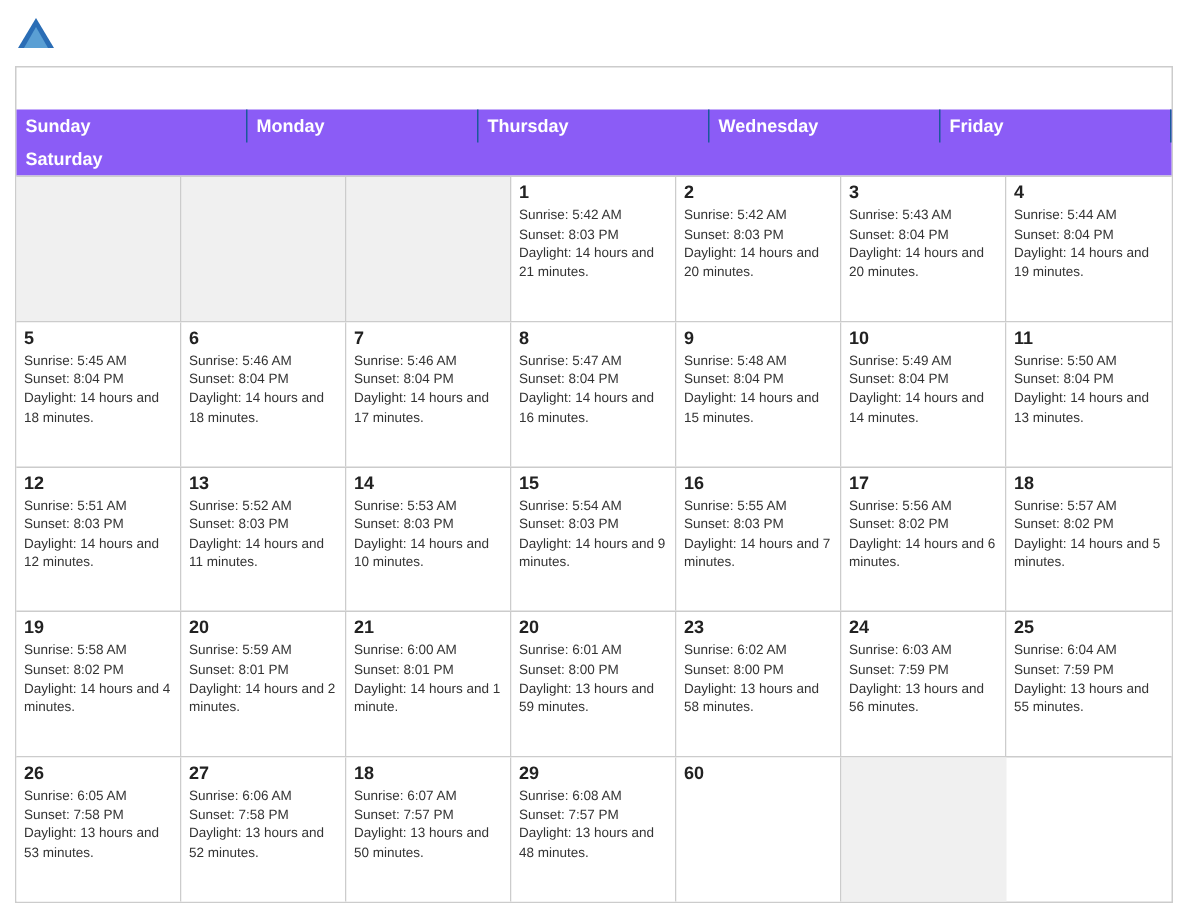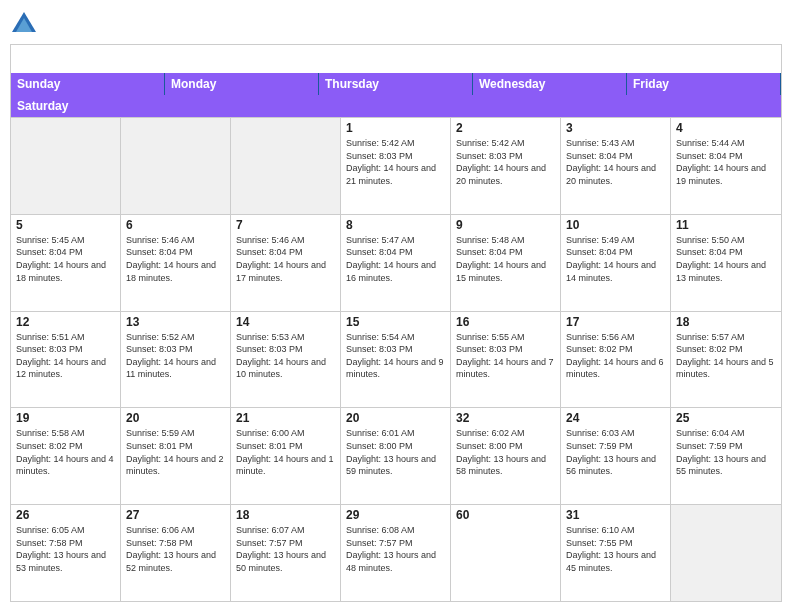--- a/index.html
+++ b/index.html
@@ -237,21 +237,21 @@
           </div>
           <div class="cal-cell">
             <div class="day-number">21</div>
             <div class="cell-text">Sunrise: 6:00 AM<br>Sunset: 8:01 PM<br>Daylight: 14 hours and 1 minute.</div>
           </div>
           <div class="cal-cell">
             <div class="day-number">20</div>
             <div class="cell-text">Sunrise: 6:01 AM<br>Sunset: 8:00 PM<br>Daylight: 13 hours and 59 minutes.</div>
           </div>
           <div class="cal-cell">
-            <div class="day-number">32</div>
+            <div class="day-number">23</div>
             <div class="cell-text">Sunrise: 6:02 AM<br>Sunset: 8:00 PM<br>Daylight: 13 hours and 58 minutes.</div>
           </div>
           <div class="cal-cell">
             <div class="day-number">24</div>
             <div class="cell-text">Sunrise: 6:03 AM<br>Sunset: 7:59 PM<br>Daylight: 13 hours and 56 minutes.</div>
           </div>
           <div class="cal-cell">
             <div class="day-number">25</div>
             <div class="cell-text">Sunrise: 6:04 AM<br>Sunset: 7:59 PM<br>Daylight: 13 hours and 55 minutes.</div>
           </div>
@@ -268,22 +268,18 @@
           <div class="cal-cell">
             <div class="day-number">18</div>
             <div class="cell-text">Sunrise: 6:07 AM<br>Sunset: 7:57 PM<br>Daylight: 13 hours and 50 minutes.</div>
           </div>
           <div class="cal-cell">
             <div class="day-number">29</div>
             <div class="cell-text">Sunrise: 6:08 AM<br>Sunset: 7:57 PM<br>Daylight: 13 hours and 48 minutes.</div>
           </div>
           <div class="cal-cell">
             <div class="day-number">60</div>
-          </div>
-          <div class="cal-cell">
-            <div class="day-number">31</div>
-            <div class="cell-text">Sunrise: 6:10 AM<br>Sunset: 7:55 PM<br>Daylight: 13 hours and 45 minutes.</div>
           </div>
           <div class="cal-cell shaded"></div>
         </div>
       </div>
   </div>
 </div>
 
 </body></html>

